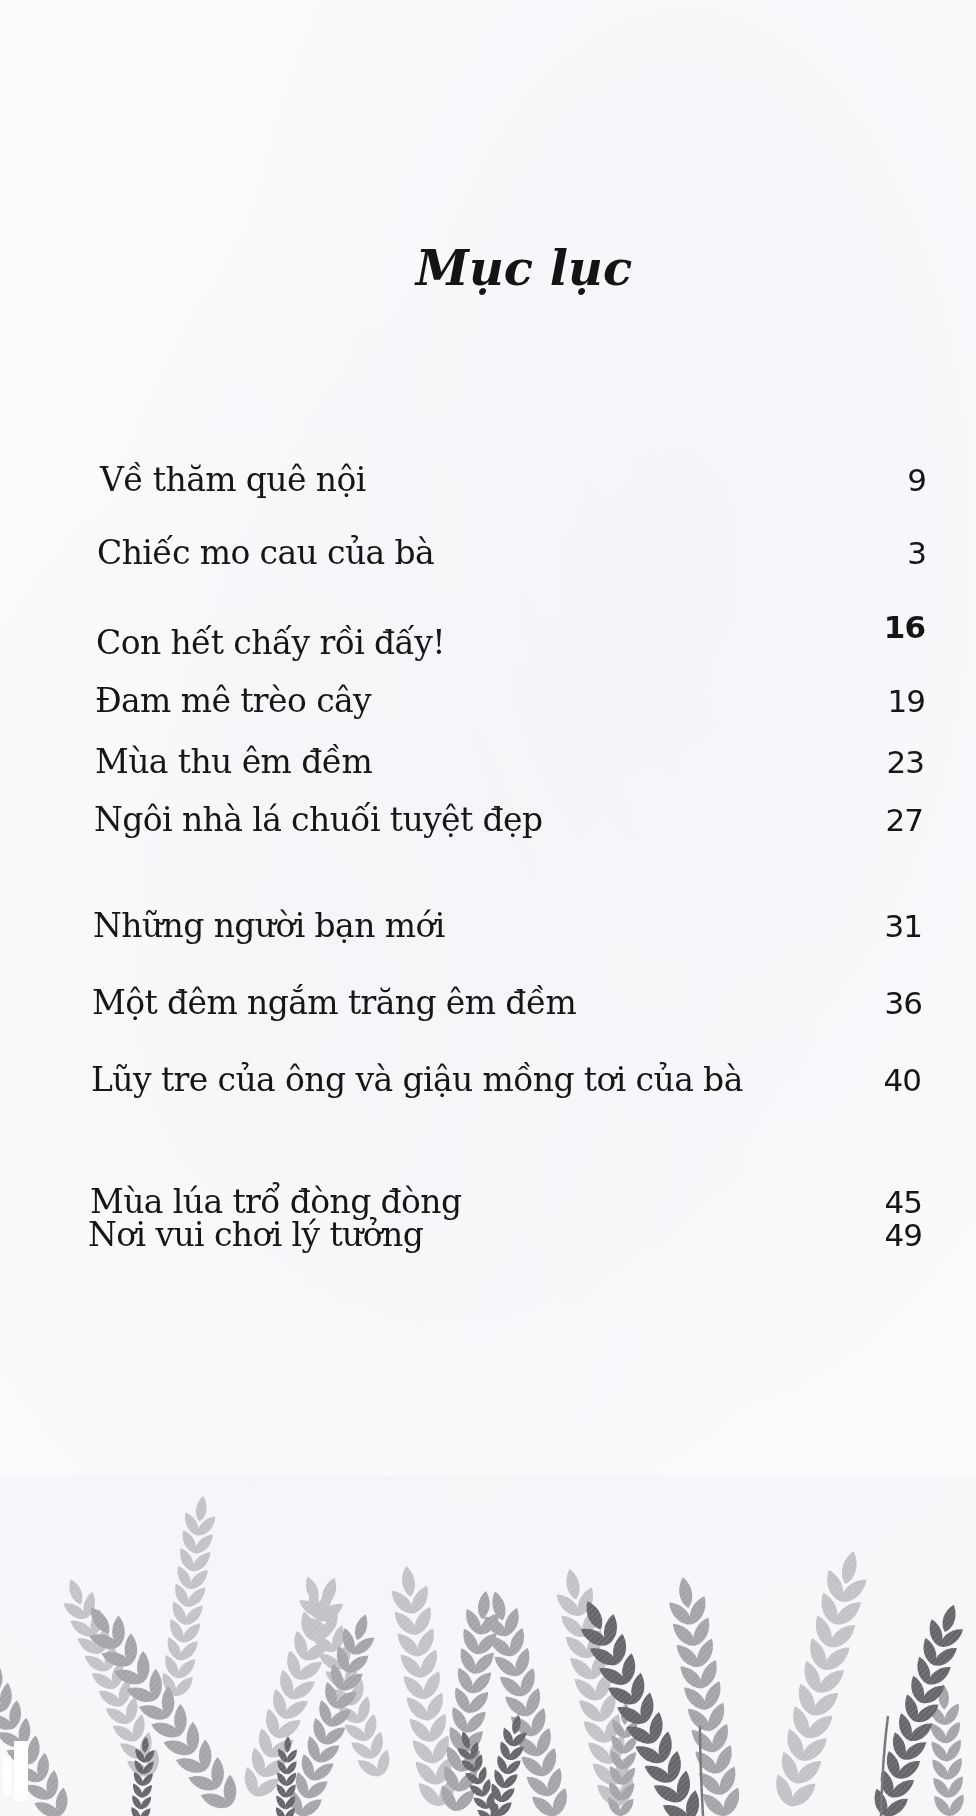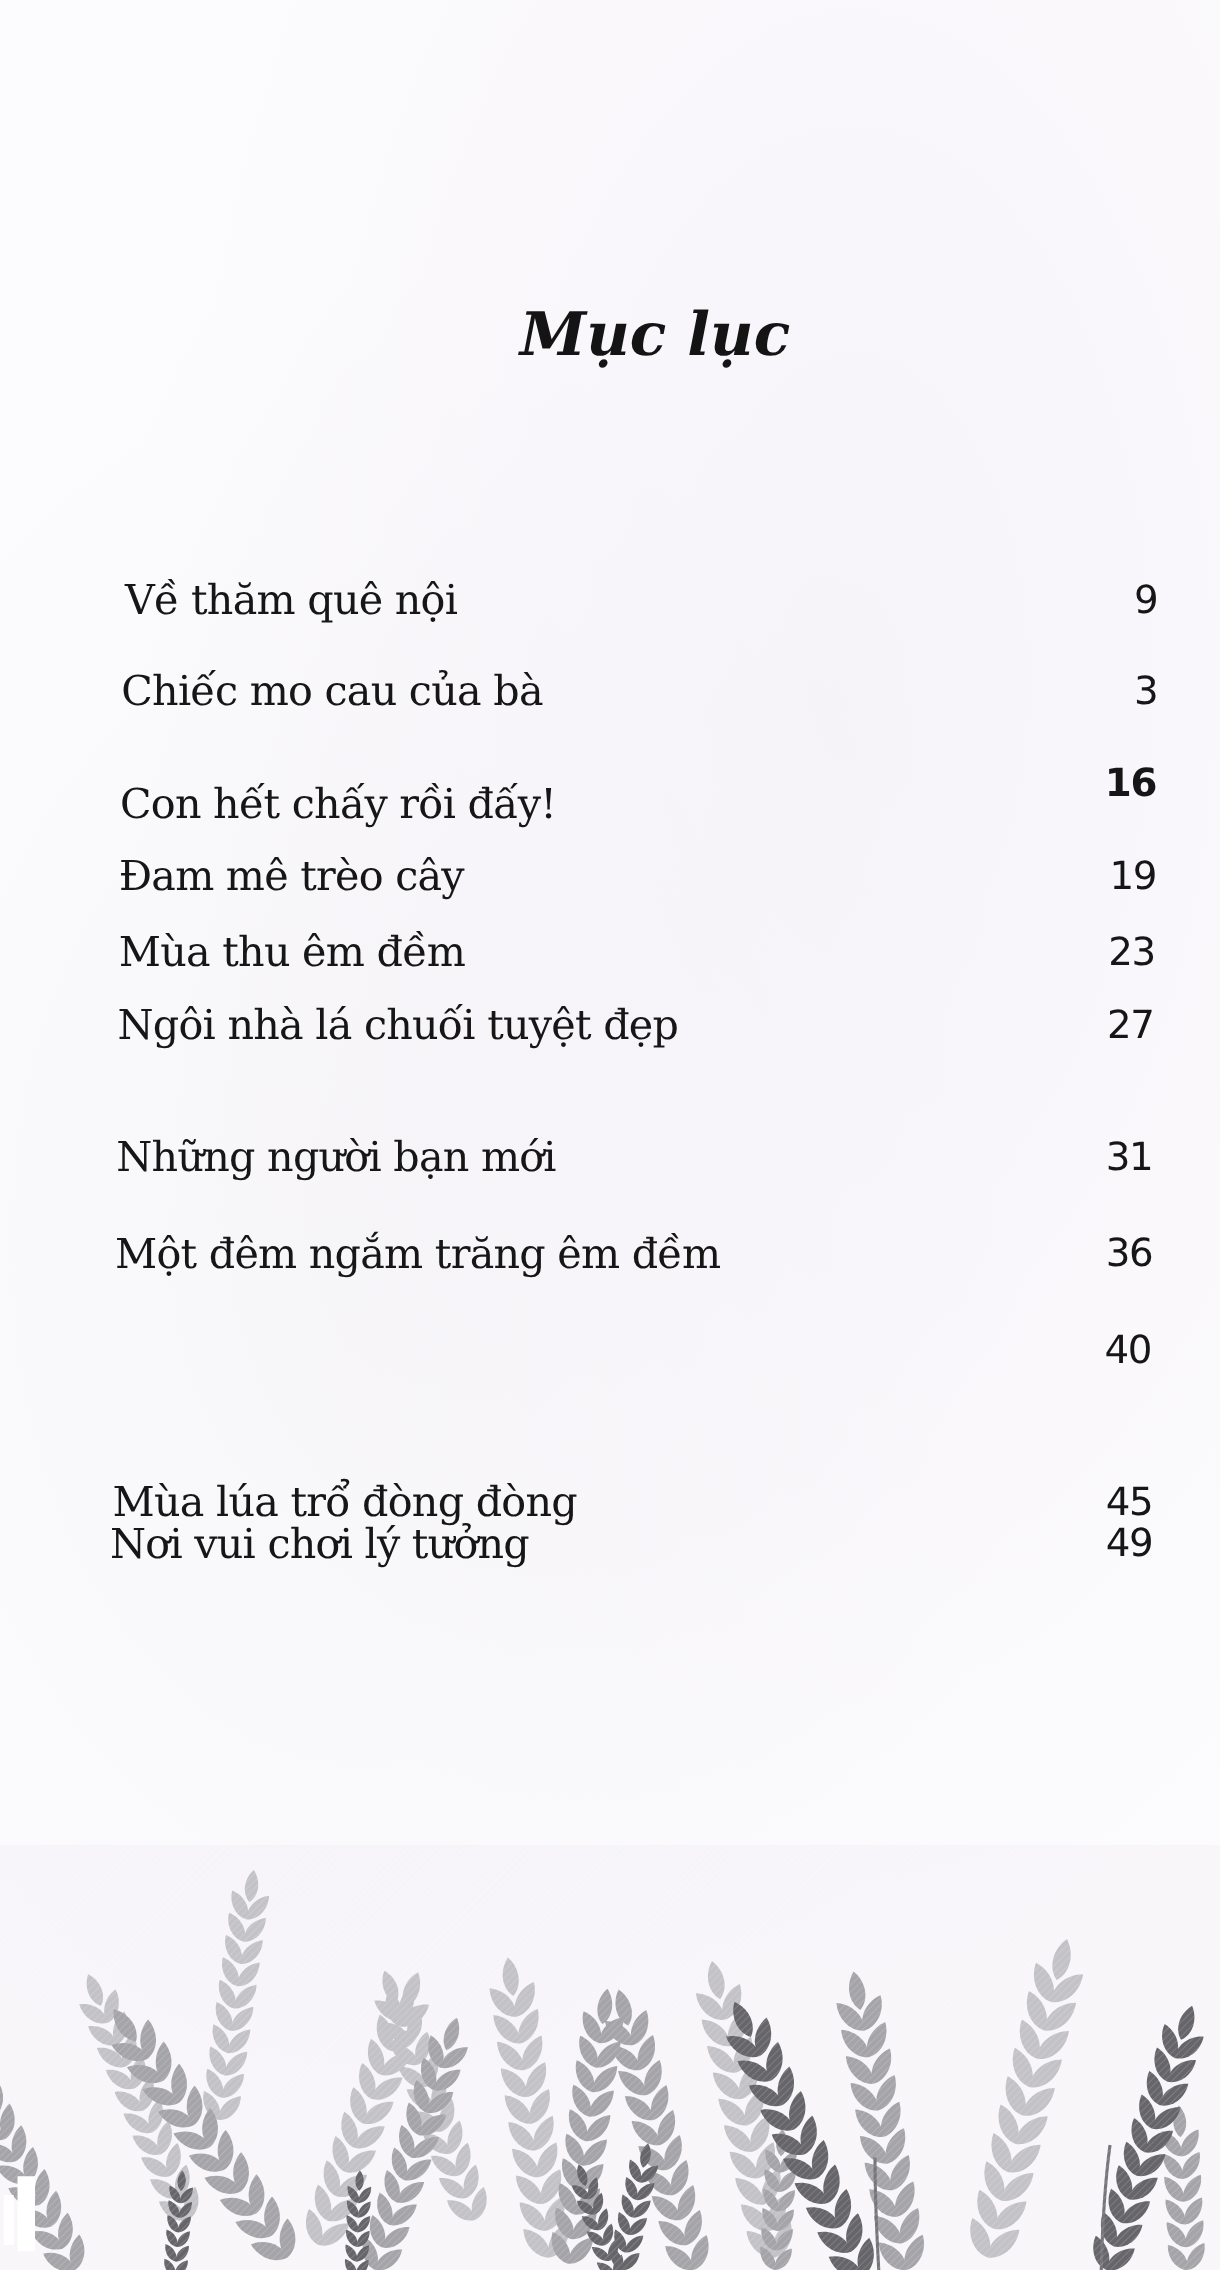--- a/index.html
+++ b/index.html
@@ -106,20 +106,21 @@
     </div>
     <div class="toc-row" style="top:906px;left:0;width:976px;">
       <span class="toc-title" style="left:93px;top:0;">Những người bạn mới</span>
       <span class="toc-page" style="left:842px;top:2px;">31</span>
     </div>
     <div class="toc-row" style="top:983px;left:0;width:976px;">
       <span class="toc-title" style="left:92px;top:0;">Một đêm ngắm trăng êm đềm</span>
       <span class="toc-page" style="left:842px;top:2px;">36</span>
     </div>
     <div class="toc-row" style="top:1060px;left:0;width:976px;">
+      <span class="toc-title" style="left:91px;top:0;">Lũy tre của ông và giậu mồng tơi của bà</span>
       <span class="toc-page" style="left:841px;top:2px;">40</span>
     </div>
     <div class="toc-row" style="top:1138px;left:0;width:976px;margin-top:44px;">
       <span class="toc-title" style="left:90px;top:0;">Mùa lúa trổ đòng đòng</span>
       <span class="toc-page" style="left:842px;top:2px;">45</span>
     </div>
     <div class="toc-row" style="top:1215px;left:0;width:976px;">
       <span class="toc-title" style="left:88px;top:0;">Nơi vui chơi lý tưởng</span>
       <span class="toc-page" style="left:842px;top:2px;">49</span>
     </div>

